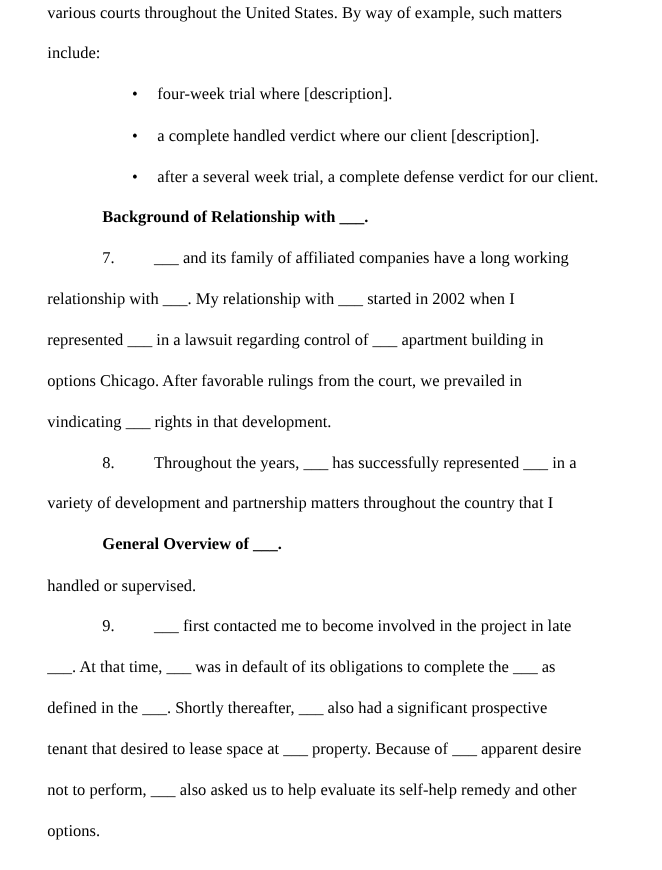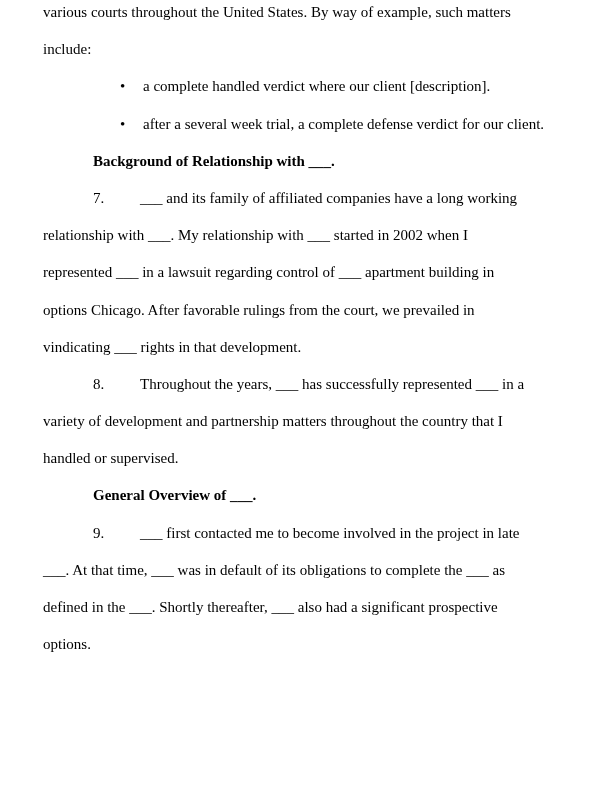--- a/index.html
+++ b/index.html
@@ -44,29 +44,32 @@
     display: inline-block;
     width: 23px;
   }
 </style>
 </head>
 <body>
 
 <main class="page">
     <div class="line">various courts throughout the United States. By way of example, such matters</div>
     <div class="line">include:</div>
+    <div class="line bullet-line"><span class="bullet">•</span><span class="bullet-text">four-week trial where [description].</span></div>
     <div class="line bullet-line"><span class="bullet">•</span><span class="bullet-text">a complete handled verdict where our client [description].</span></div>
     <div class="line bullet-line"><span class="bullet">•</span><span class="bullet-text">after a several week trial, a complete defense verdict for our client.</span></div>
     <div class="line heading">Background of Relationship with ___.</div>
     <div class="line"><span class="para-number">7.</span><span class="line-text">___ and its family of affiliated companies have a long working</span></div>
     <div class="line">relationship with ___. My relationship with ___ started in 2002 when I</div>
     <div class="line">represented ___ in a lawsuit regarding control of ___ apartment building in</div>
     <div class="line">options Chicago. After favorable rulings from the court, we prevailed in</div>
     <div class="line">vindicating ___ rights in that development.</div>
     <div class="line"><span class="para-number">8.</span><span class="line-text">Throughout the years, ___ has successfully represented ___ in a</span></div>
     <div class="line">variety of development and partnership matters throughout the country that I</div>
+    <div class="line heading">General Overview of ___.</div>
     <div class="line">handled or supervised.</div>
-    <div class="line heading">General Overview of ___.</div>
     <div class="line"><span class="para-number">9.</span><span class="line-text">___ first contacted me to become involved in the project in late</span></div>
     <div class="line">___. At that time, ___ was in default of its obligations to complete the ___ as</div>
     <div class="line">defined in the ___. Shortly thereafter, ___ also had a significant prospective</div>
+    <div class="line">tenant that desired to lease space at ___ property. Because of ___ apparent desire</div>
+    <div class="line">not to perform, ___ also asked us to help evaluate its self-help remedy and other</div>
     <div class="line">options.</div>
   </main>
 
 </body></html>

